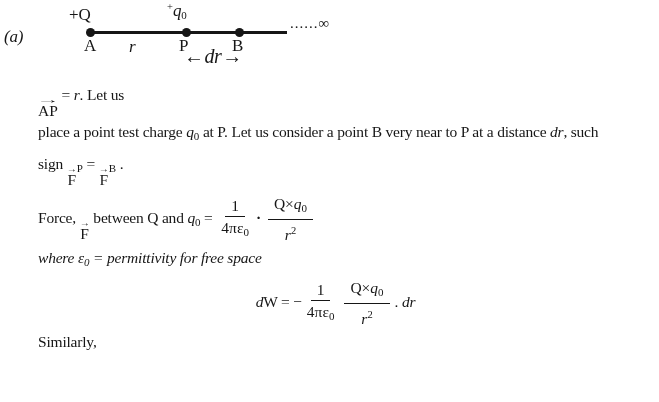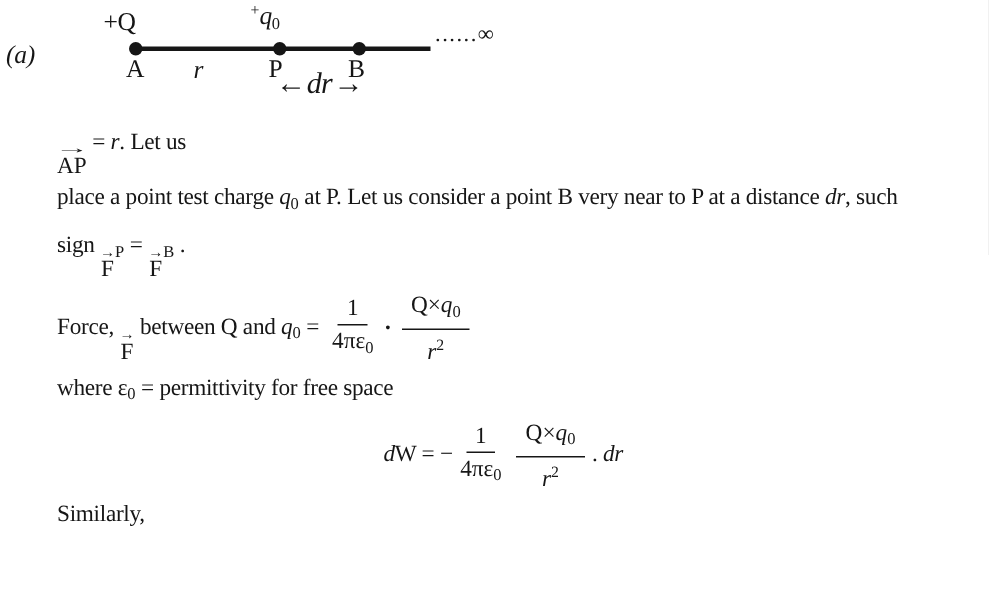--- a/index.html
+++ b/index.html
@@ -25,21 +25,21 @@
   .plA{left:84px;top:36px;} .plr{left:129px;top:37px;} .plP{left:179px;top:36px;} .plB{left:232px;top:36px;}
   .ddr{left:184px;top:45px;font-size:20px;letter-spacing:-0.5px;}
   .ddr .it{padding:0 1px;}
   .dinf{left:290px;top:15px;font-size:15px;letter-spacing:1px;}
 
   
   .tline{margin-left:38px;white-space:nowrap;line-height:26px;}
   .line1{margin-top:16px;}
   .line3{line-height:30px;}
   .force-row{margin:6px 0 0 38px;white-space:nowrap;line-height:44px;}
-  .where-line{margin:2px 0 0 38px;line-height:24px;}
+  .where-line{margin:2px 0 0 38px;line-height:24px;font-style:italic;}
   .now-line{margin:2px 0 0 38px;line-height:24px;}
   .dw-row{margin-top:4px;padding-left:12px;text-align:center;white-space:nowrap;line-height:46px;}
   .neg-line{margin:6px 0 0 38px;line-height:23px;}
   .sim-line{margin:2px 0 0 38px;line-height:23px;}
 
   
   .vec{display:inline-flex;flex-direction:column;align-items:center;vertical-align:-3px;letter-spacing:0;}
   .vec .arr{display:block;font-size:10px;line-height:7px;height:7px;font-style:normal;}
   .vec .base{display:block;line-height:16px;}
   .vec.w2 .arr{transform:scaleX(2.3);}

